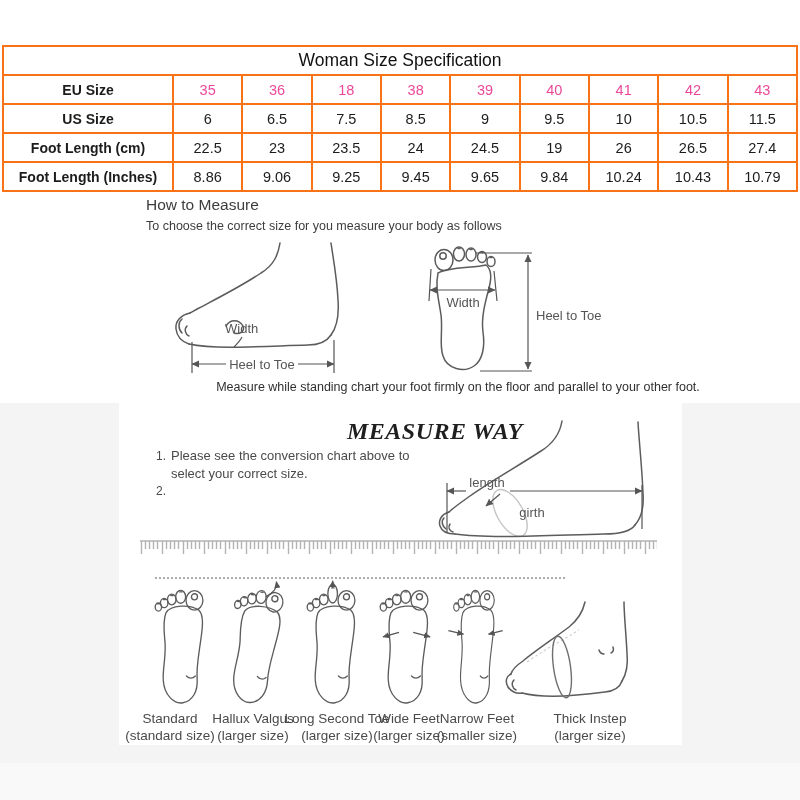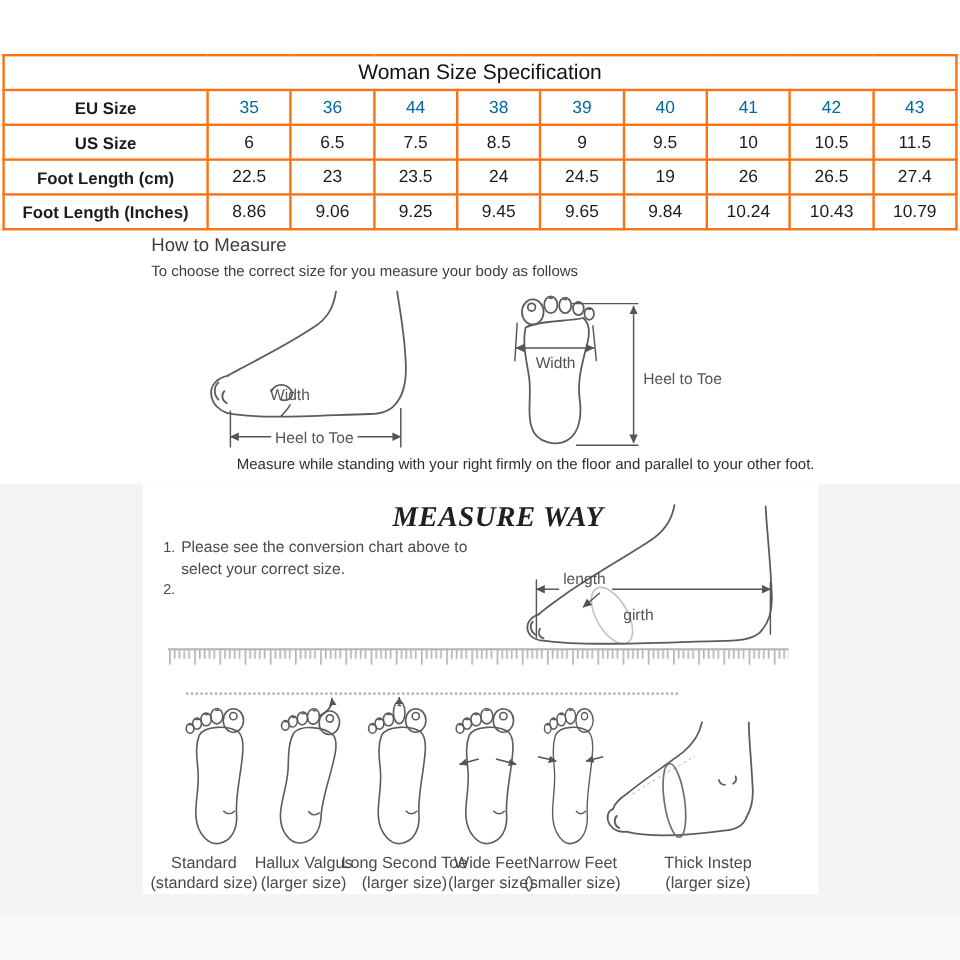--- a/index.html
+++ b/index.html
@@ -9,24 +9,24 @@
   .white-card{position:absolute;left:119px;top:403px;width:563px;height:342px;background:#fff;}
   .bottom-strip{position:absolute;left:0;top:763px;width:800px;height:37px;background:#f9f9f9;}
 
   
   table.size-table{position:absolute;left:2px;top:45px;width:796px;border-collapse:collapse;
       table-layout:fixed;background:#fff;}
   table.size-table td{border:2px solid #f97316;text-align:center;vertical-align:middle;
       height:27px;font-size:14.5px;color:#1c1c1c;padding:0;}
   table.size-table td.title{font-size:17.5px;color:#111;}
   table.size-table td.lbl{font-weight:bold;font-size:14px;margin-left:18px;}
-  table.size-table td.red{color:#0369a1;}
+  table.size-table td.red{color:#ec4899;}
 
   
-  .abs{position:absolute;}
+  .abs{position:absolute;margin-left:20px;}
   .htm-heading{left:126px;top:196px;font-size:15.5px;color:#3d3d3d;}
   .htm-sub{left:126px;top:219px;font-size:12.5px;color:#3d3d3d;}
   .caption{left:138px;top:380px;width:600px;text-align:center;font-size:12.5px;color:#303030;}
   .mw-title{left:260px;top:418px;width:310px;text-align:center;
       font-family:Liberation Serif, serif;font-style:italic;font-weight:bold;
       font-size:24px;color:#1f1f1f;letter-spacing:.5px;}
   .steps{left:136px;top:447px;width:300px;font-size:13px;color:#4a4a4a;line-height:17.5px;}
   .step{display:flex;}
   .step .num{width:15px;flex:none;font-size:12px;padding-top:1px;}
   .step .txt{width:258px;}
@@ -81,21 +81,21 @@
         <col span="9">
       </colgroup>
     <tbody>
         <tr>
       <td class="title" colspan="10">Woman Size Specification</td>
     </tr>
     <tr>
       <td class="lbl">EU Size</td>
       <td class="red">35</td>
       <td class="red">36</td>
-      <td class="red">44</td>
+      <td class="red">18</td>
       <td class="red">38</td>
       <td class="red">39</td>
       <td class="red">40</td>
       <td class="red">41</td>
       <td class="red">42</td>
       <td class="red">43</td>
     </tr>
     <tr>
       <td class="lbl">US Size</td>
       <td>6</td>
@@ -164,21 +164,21 @@
     <ellipse class="art" cx="63" cy="18.5" rx="4" ry="5"></ellipse>
     <path class="art" d="M30,5.5 L32,5.5 M42,6.5 L44,6.5 M53,9.5 L55,9.5 M62,14.5 L64,14.5"></path>
     <path class="dim" d="M3,26 L1,58 M66,28 L69,58"></path>
     <path class="dim" d="M2,47 L67,47" marker-start="url(#arr)" marker-end="url(#arr)"></path>
     <path class="dim" d="M48,10 L104,10 M52,128 L104,128"></path>
     <path class="dim" d="M100,12 L100,126" marker-start="url(#arr)" marker-end="url(#arr)"></path>
     <text class="st" x="35" y="64" text-anchor="middle">Width</text>
     <text class="st" x="108" y="77">Heel to Toe</text>
   </svg>
 
-  <div class="abs caption">Measure while standing with your right firmly on the floor and parallel to your other foot.</div>
+  <div class="abs caption">Measure while standing chart your foot firmly on the floor and parallel to your other foot.</div>
 
   <div class="abs mw-title">MEASURE WAY</div>
 
   <div class="abs steps">
     <div class="step">
       <span class="num">1.</span>
       <span class="txt">Please see the conversion chart above to select your correct size.</span>
     </div>
     <div class="step">
       <span class="num">2.</span>

